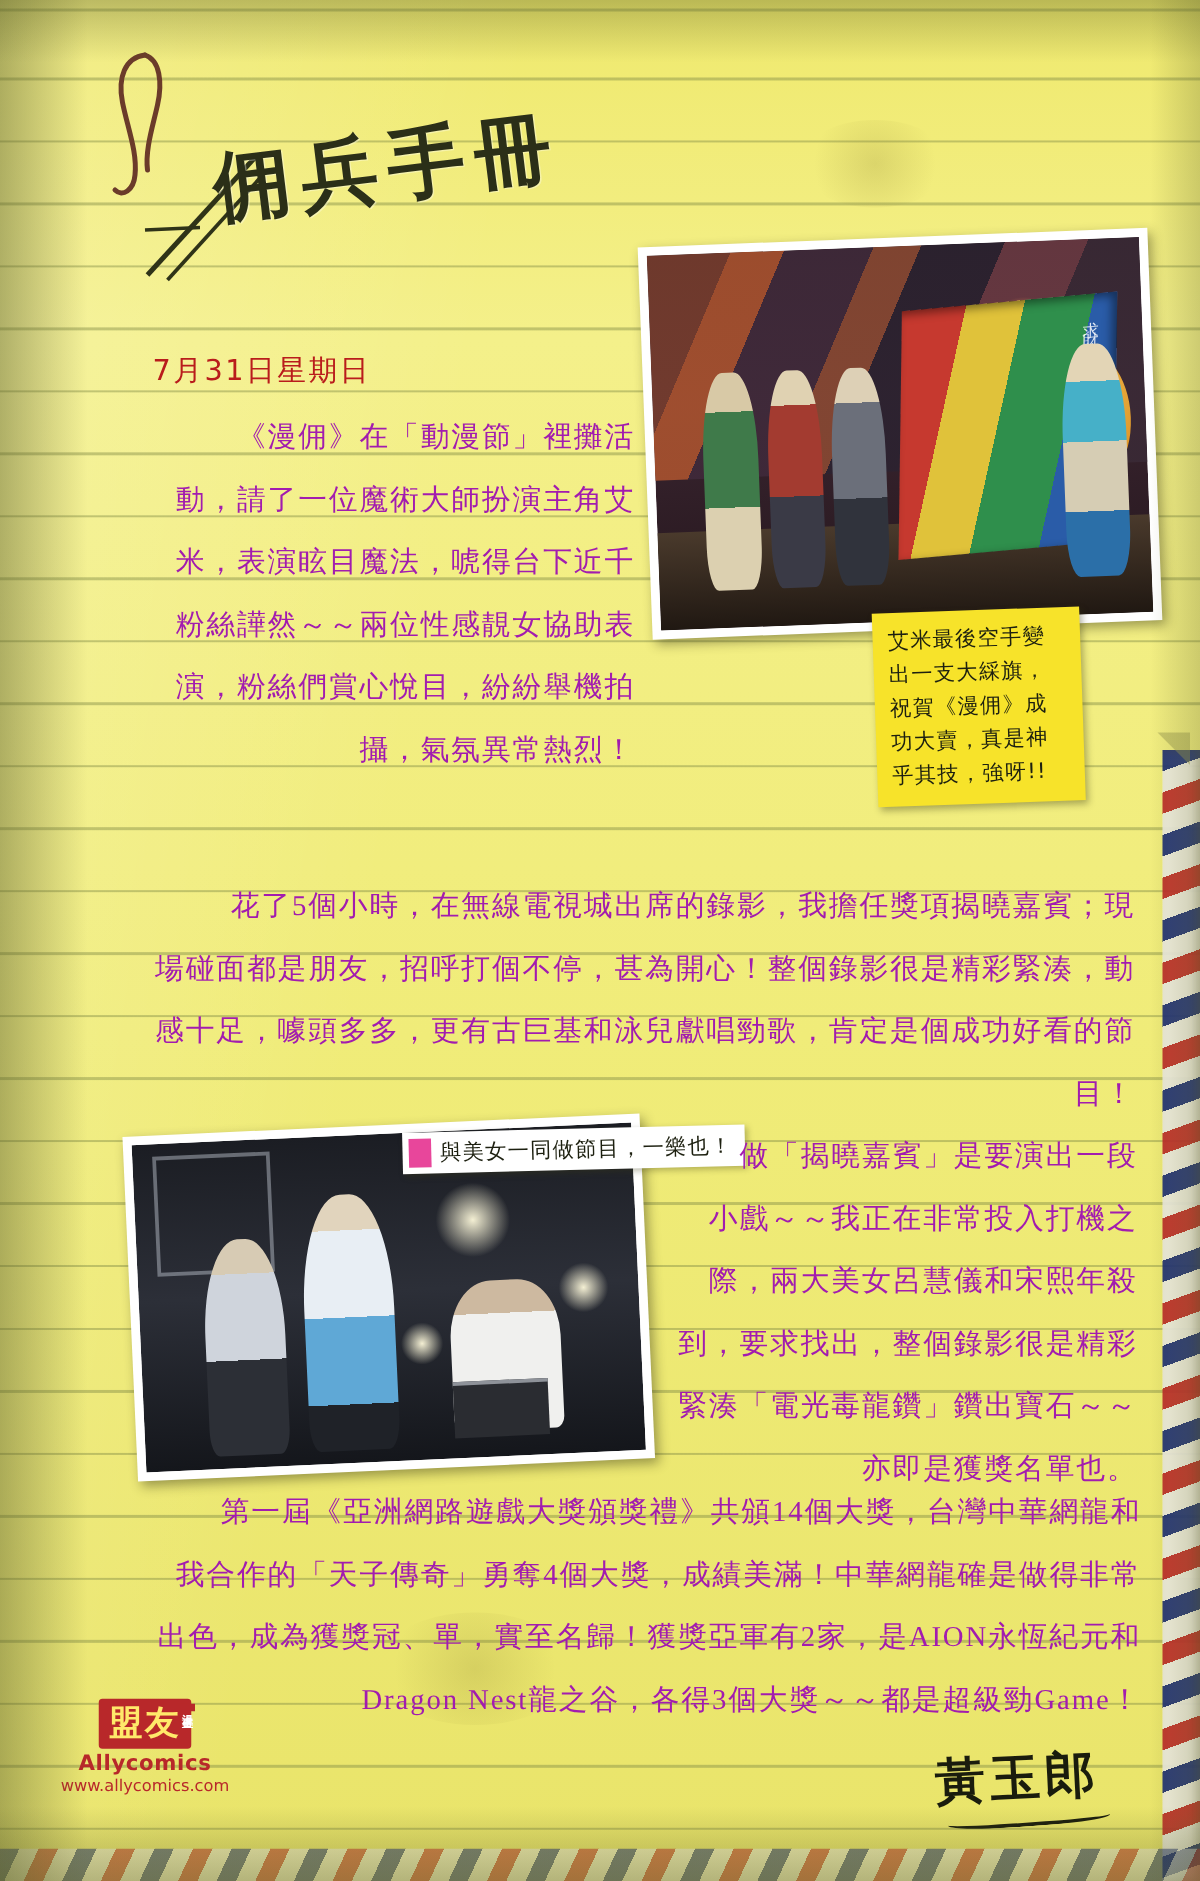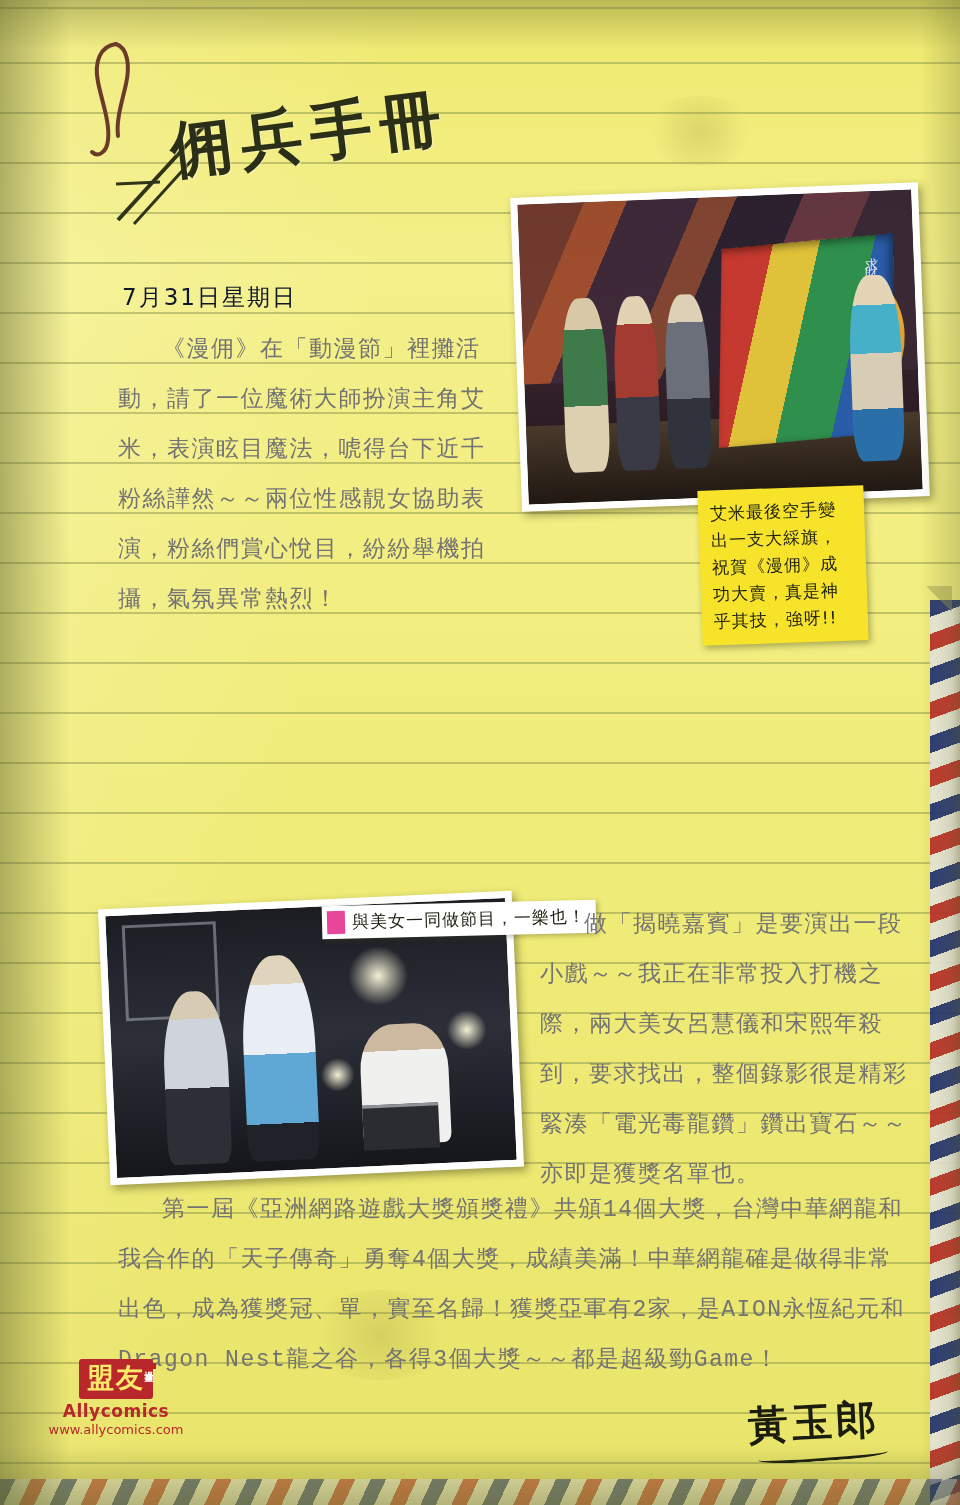--- a/index.html
+++ b/index.html
@@ -125,30 +125,31 @@
     position: absolute;
     left: 108px;
     top: 120px;
     width: 120px;
     height: 110px;
   }
 
   
   .hw {
     position: absolute;
-    font-family: Liberation Mono, monospace;
-    color: #737373;
+    font-family: Liberation Serif, serif;
+    color: #a21caf;
     line-height: 50px;
     font-size: 23px;
     letter-spacing: 1.5px;
+    text-align: right;
   }
   .date {
     position: absolute;
     font-family: "DejaVu Sans", sans-serif;
-    color: #0f172a;
+    color: #b91c1c;
     font-size: 23px;
     letter-spacing: 2px;
     line-height: 50px;
   }
   .indent { text-indent: 44px; }
 
   #para1 { left: 118px; top: 325px; width: 390px; }
   #date1 { left: 122px; top: 272px; }
   #date2 { left: 122px; top: 650px; }
   #para2 { left: 118px; top: 700px; width: 790px; }
@@ -415,20 +416,21 @@
         <div class="flag">
           <div class="glyphs">求 財 蔴 熱 姑 娘 ‧ 綵 旗</div>
         </div>
         <div class="girl g4"></div>
       </div>
     </div>
   </div>
 
   <div class="sticky" id="sticky1">艾米最後空手變出一支大綵旗，祝賀《漫佣》成功大賣，真是神乎其技，強呀!!</div>
 
+  <div class="hw indent" id="para2">花了5個小時，在無線電視城出席的錄影，我擔任獎項揭曉嘉賓；現場碰面都是朋友，招呼打個不停，甚為開心！整個錄影很是精彩緊湊，動感十足，噱頭多多，更有古巨基和泳兒獻唱勁歌，肯定是個成功好看的節目！</div>
 
   <div class="photo" id="photo2">
     <div class="inner">
       <div class="stage2">
         <div class="truss"></div>
         <div class="spot" style="left:60%; top:16%; width:60px; height:60px;"></div>
         <div class="spot" style="left:84%; top:42%; width:40px; height:40px;"></div>
         <div class="spot" style="left:52%; top:58%; width:34px; height:34px;"></div>
         <div class="lady l1"></div>
         <div class="lady l2"></div>

